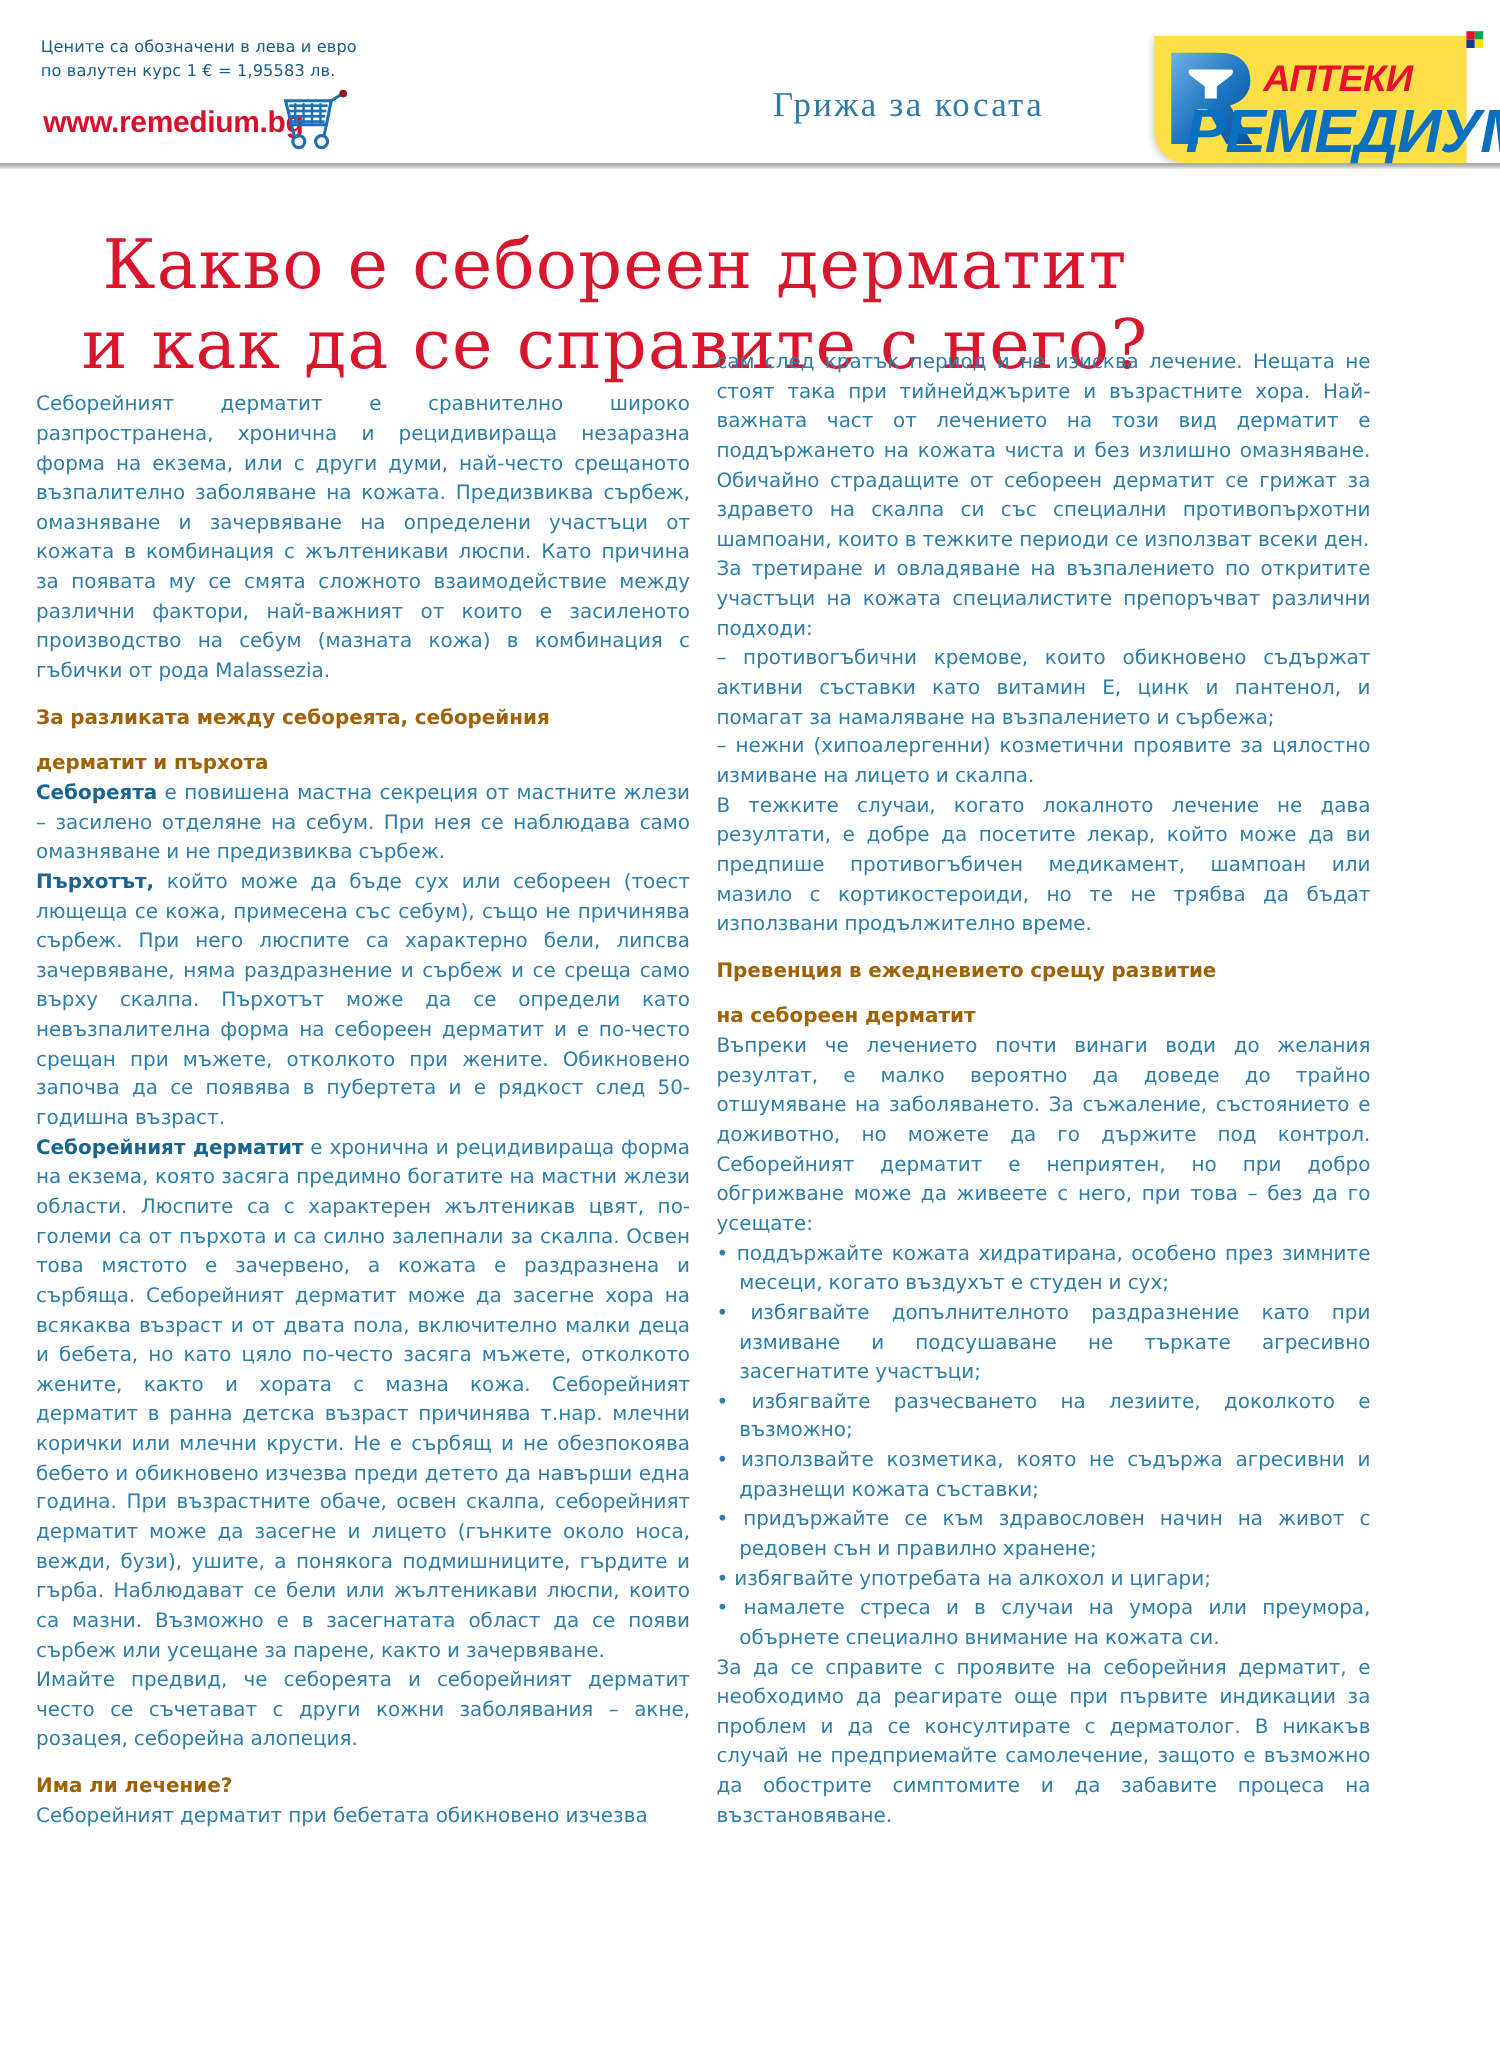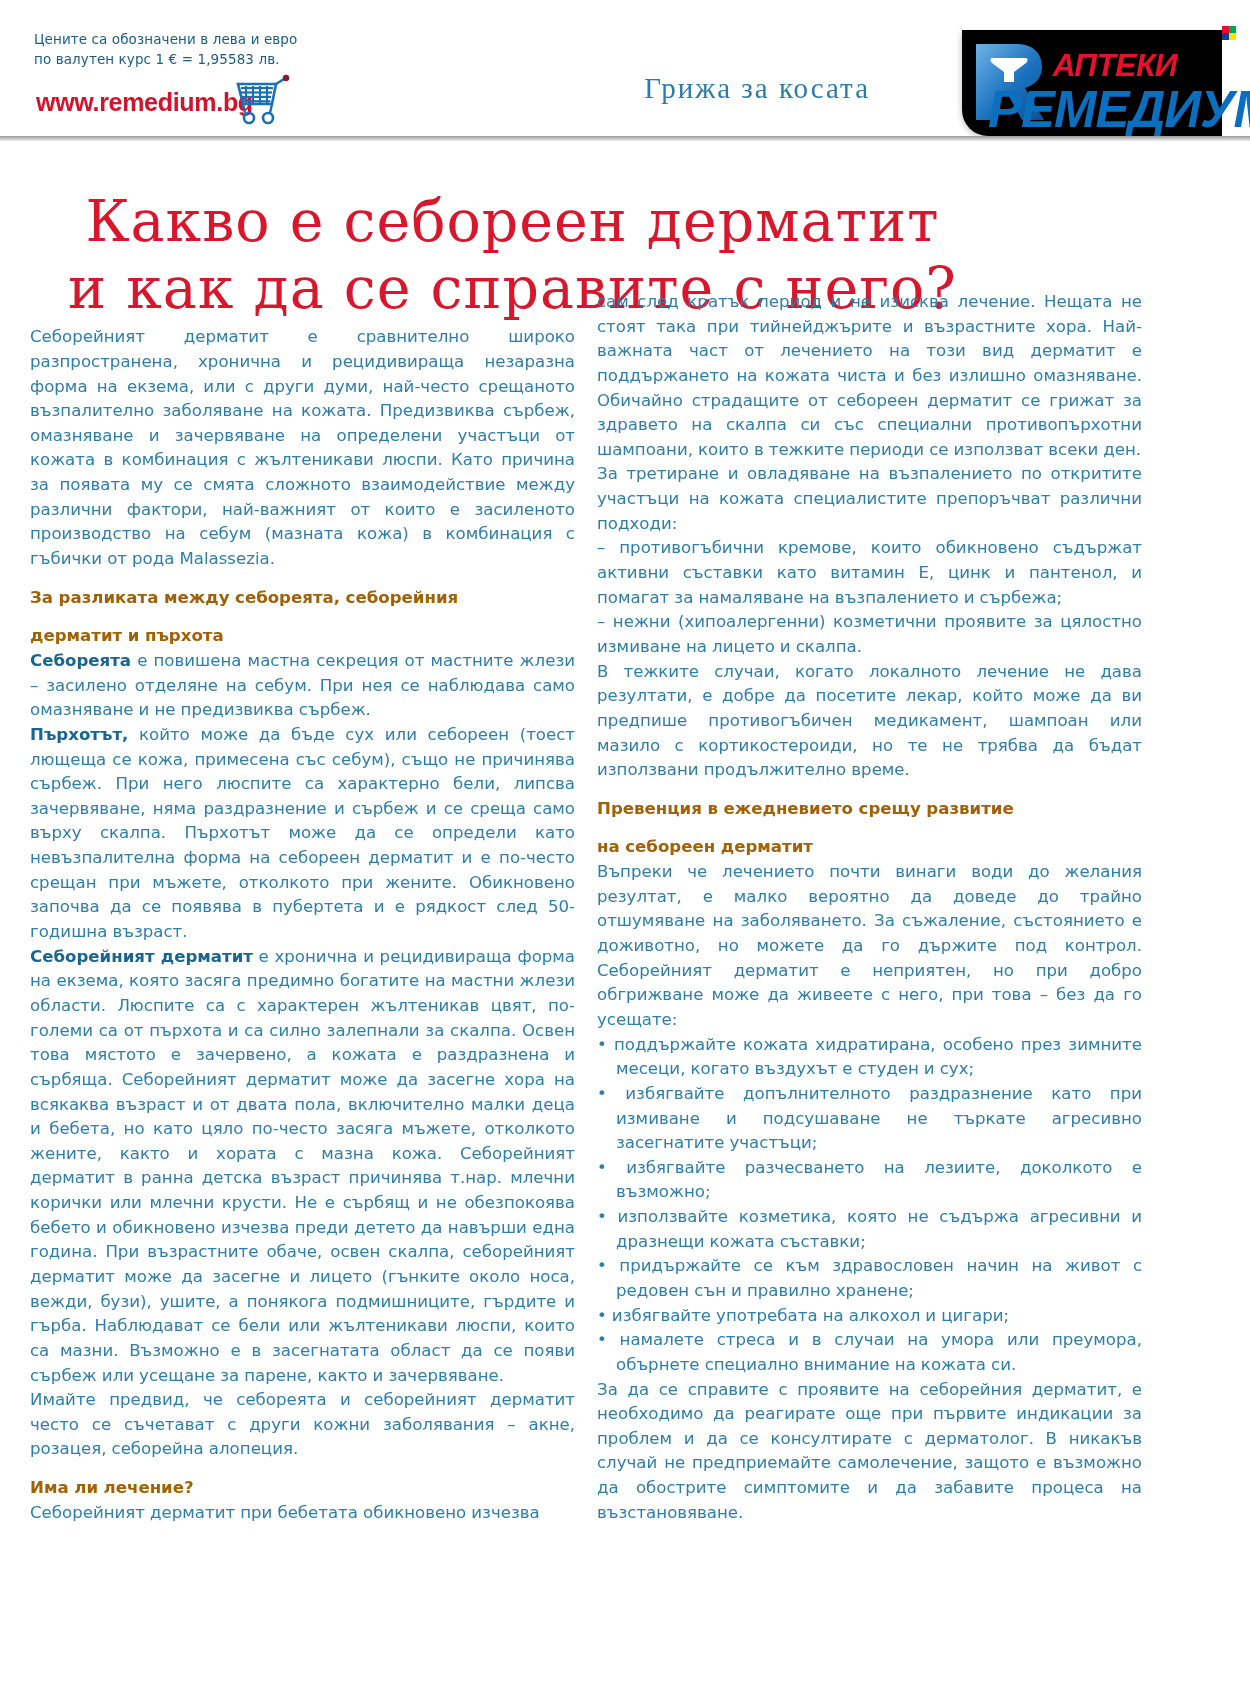--- a/index.html
+++ b/index.html
@@ -72,21 +72,21 @@
     color: #2d7ba8;
     letter-spacing: 2px;
     white-space: nowrap;
   }
   .logo-plate {
     position: absolute;
     right: 28px;
     top: 30px;
     width: 260px;
     height: 106px;
-    background: #000000;
+    background: #fde047;
     border-radius: 0 0 0 26px;
     box-shadow: -2px 2px 5px rgba(0,0,0,.16);
   }
   .logo-r {
     position: absolute;
     left: 6px;
     top: 8px;
     width: 82px;
     height: 88px;
   }

